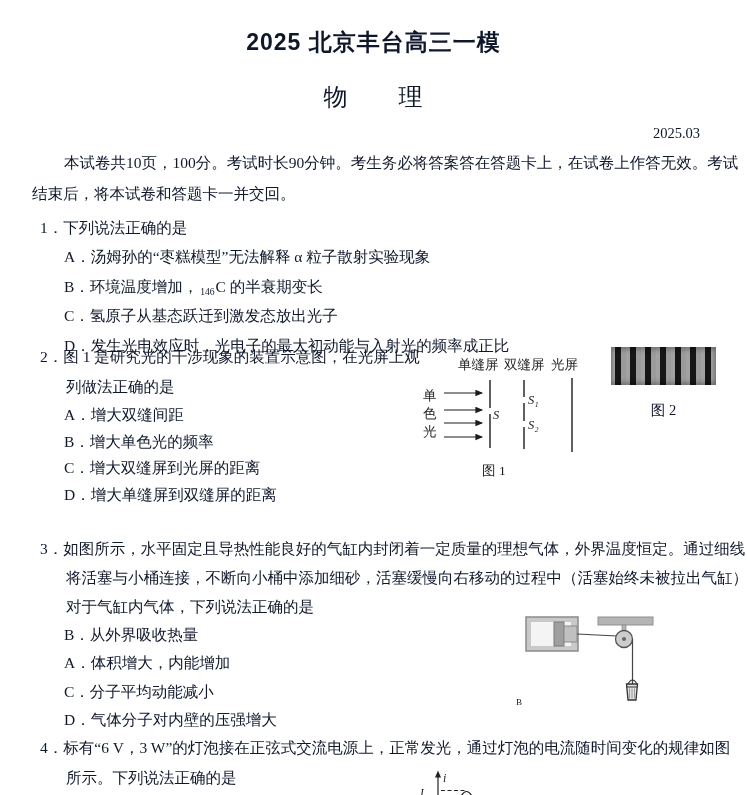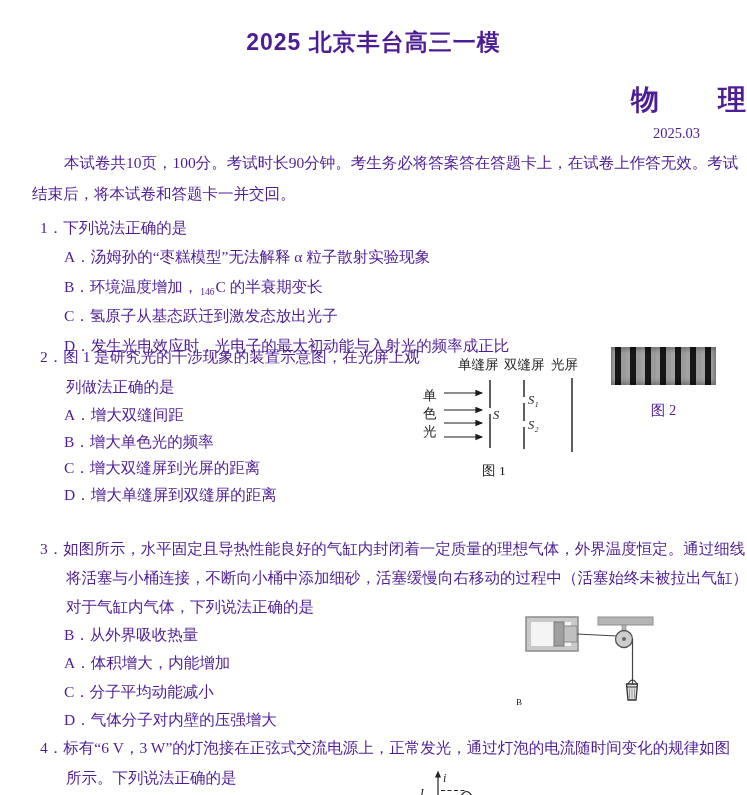--- a/index.html
+++ b/index.html
@@ -1,29 +1,29 @@
 <!DOCTYPE html>
 <html><head>
 <meta charset="utf-8">
 <style>
   * { box-sizing: border-box; margin: 0; padding: 0; }
   body { background: #ffffff; }
   .page {
     position: relative; width: 747px; height: 795px;
-    background: #ffffff; color: #4c1d95; overflow: hidden;
+    background: #ffffff; color: #0f172a; overflow: hidden;
     font-family: "Liberation Serif", "DejaVu Serif", serif;
   }
   .title {
     position: absolute; top: 27px; left: 0; width: 100%;
     text-align: center; font-size: 23px; font-weight: bold; letter-spacing: 1px;
     font-family: "Liberation Sans", "DejaVu Sans", sans-serif;
   }
   .subject {
     position: absolute; top: 81px; left: 0; width: 100%;
-    text-align: right; font-size: 28px; font-weight: bold; letter-spacing: 1px;
+    text-align: center; font-size: 24px; font-weight: normal; letter-spacing: 1px;
     font-family: "Liberation Sans", "DejaVu Sans", sans-serif;
   }
   .date { position: absolute; top: 125px; right: 47px; font-size: 14.5px; }
   .intro { position: absolute; left: 32px; top: 147px; width: 690px; font-size: 15.5px; line-height: 31px; }
   .intro .indent { text-indent: 32px; }
   .line { white-space: nowrap; }
   .question { position: absolute; left: 40px; font-size: 15.5px; }
   .q1 { top: 213px; width: 660px; }
   .q1 .stem { line-height: 29px; }
   .q1 .options { line-height: 29.5px; margin-left: 24px; }

